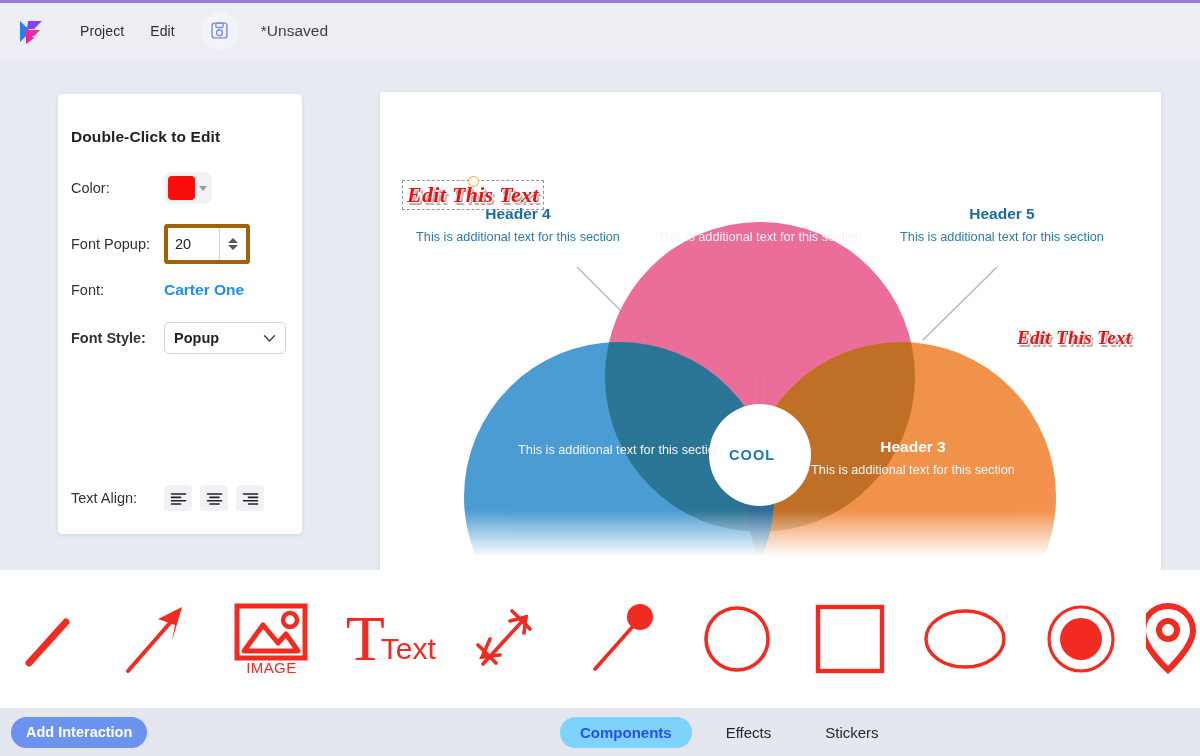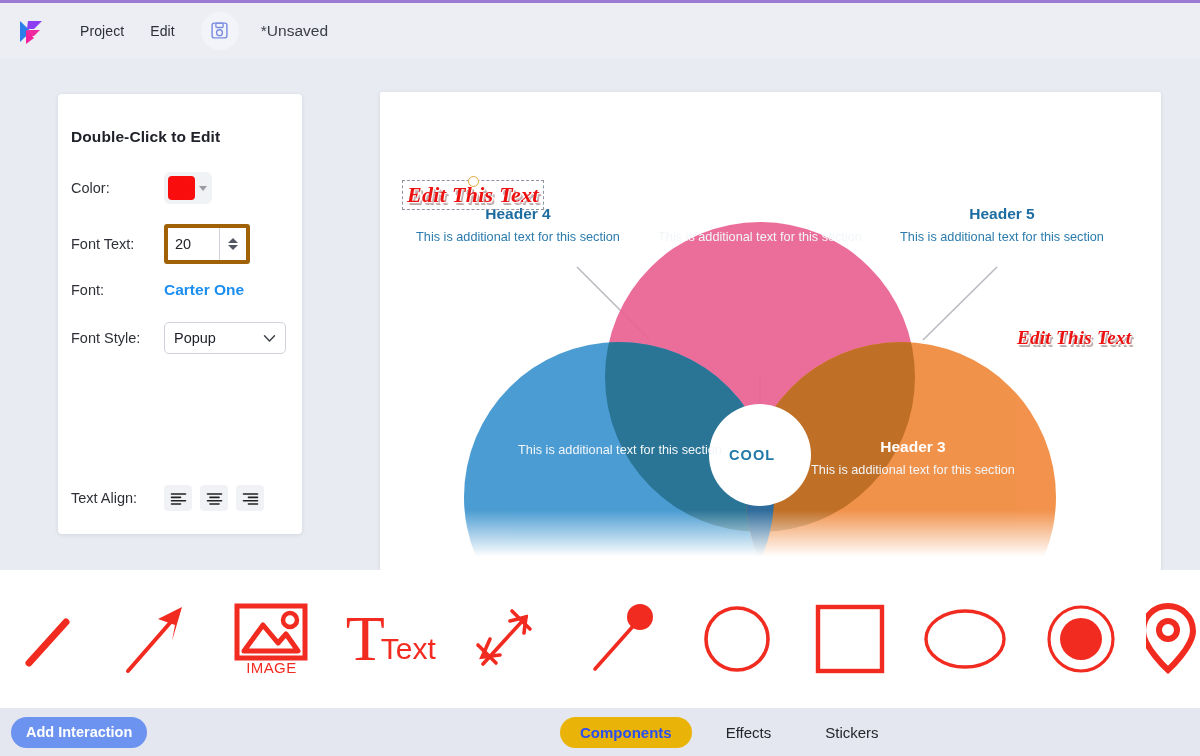--- a/index.html
+++ b/index.html
@@ -100,21 +100,21 @@
     cursor:pointer;}
   .shape-cap{font-size:15px;color:#f22b20;letter-spacing:.4px;margin-top:-2px;}
 
   
   .bottombar{position:absolute;left:0;top:708px;width:1200px;height:48px;background:#e4e7f0;
     display:flex;align-items:center;}
   .add-interaction{margin-left:11px;height:31px;border-radius:16px;background:#6d93f0;color:#fff;
     font-size:14.5px;font-weight:600;display:flex;align-items:center;padding:0 15px;cursor:pointer;}
   .tabs{position:absolute;left:560px;display:flex;align-items:center;gap:14px;}
   .tab{font-size:15px;color:#24262c;padding:7px 20px;border-radius:17px;cursor:pointer;}
-  .tab.active{background:#eab308;color:#2a4ff0;font-weight:600;}
+  .tab.active{background:#7dd3fc;color:#2a4ff0;font-weight:600;}
 </style>
 </head>
 <body>
 
 <div class="accent-bar"></div>
 
 <div class="menubar">
   <div class="logo">
     <svg width="34" height="34" viewBox="0 0 34 34">
       <polygon points="6,7 6,28 17,17.5" fill="#2b7de9"></polygon>
@@ -142,36 +142,36 @@
 
     <div class="row" style="top:78px;">
       <div class="row-label">Color:</div>
       <div class="swatch-wrap">
         <div class="swatch" style="background:#f90d0d"></div>
         <div class="caret"></div>
       </div>
     </div>
 
     <div class="row" style="top:130px;">
-      <div class="row-label">Font Text:</div>
+      <div class="row-label">Font Popup:</div>
       <div class="numfield">
         <input type="text" value="20" style="">
         <div class="spin">
           <i class="up"></i>
           <i class="dn"></i>
         </div>
       </div>
     </div>
 
     <div class="row" style="top:187px;">
       <div class="row-label">Font:</div>
       <div class="fontname">Carter One</div>
     </div>
 
-    <div class="row" style="top:228px;">
+    <div class="row" style="top:228px;font-weight:bold;">
       <div class="row-label">Font Style:</div>
       <div class="selectbox">
         <span>Popup</span>
         <svg width="13" height="9" viewBox="0 0 13 9">
           <polyline points="1.5,1.8 6.5,7 11.5,1.8" fill="none" stroke="#3a3d45" stroke-width="1.4" stroke-linecap="round" stroke-linejoin="round"></polyline>
         </svg>
       </div>
     </div>
 
 

